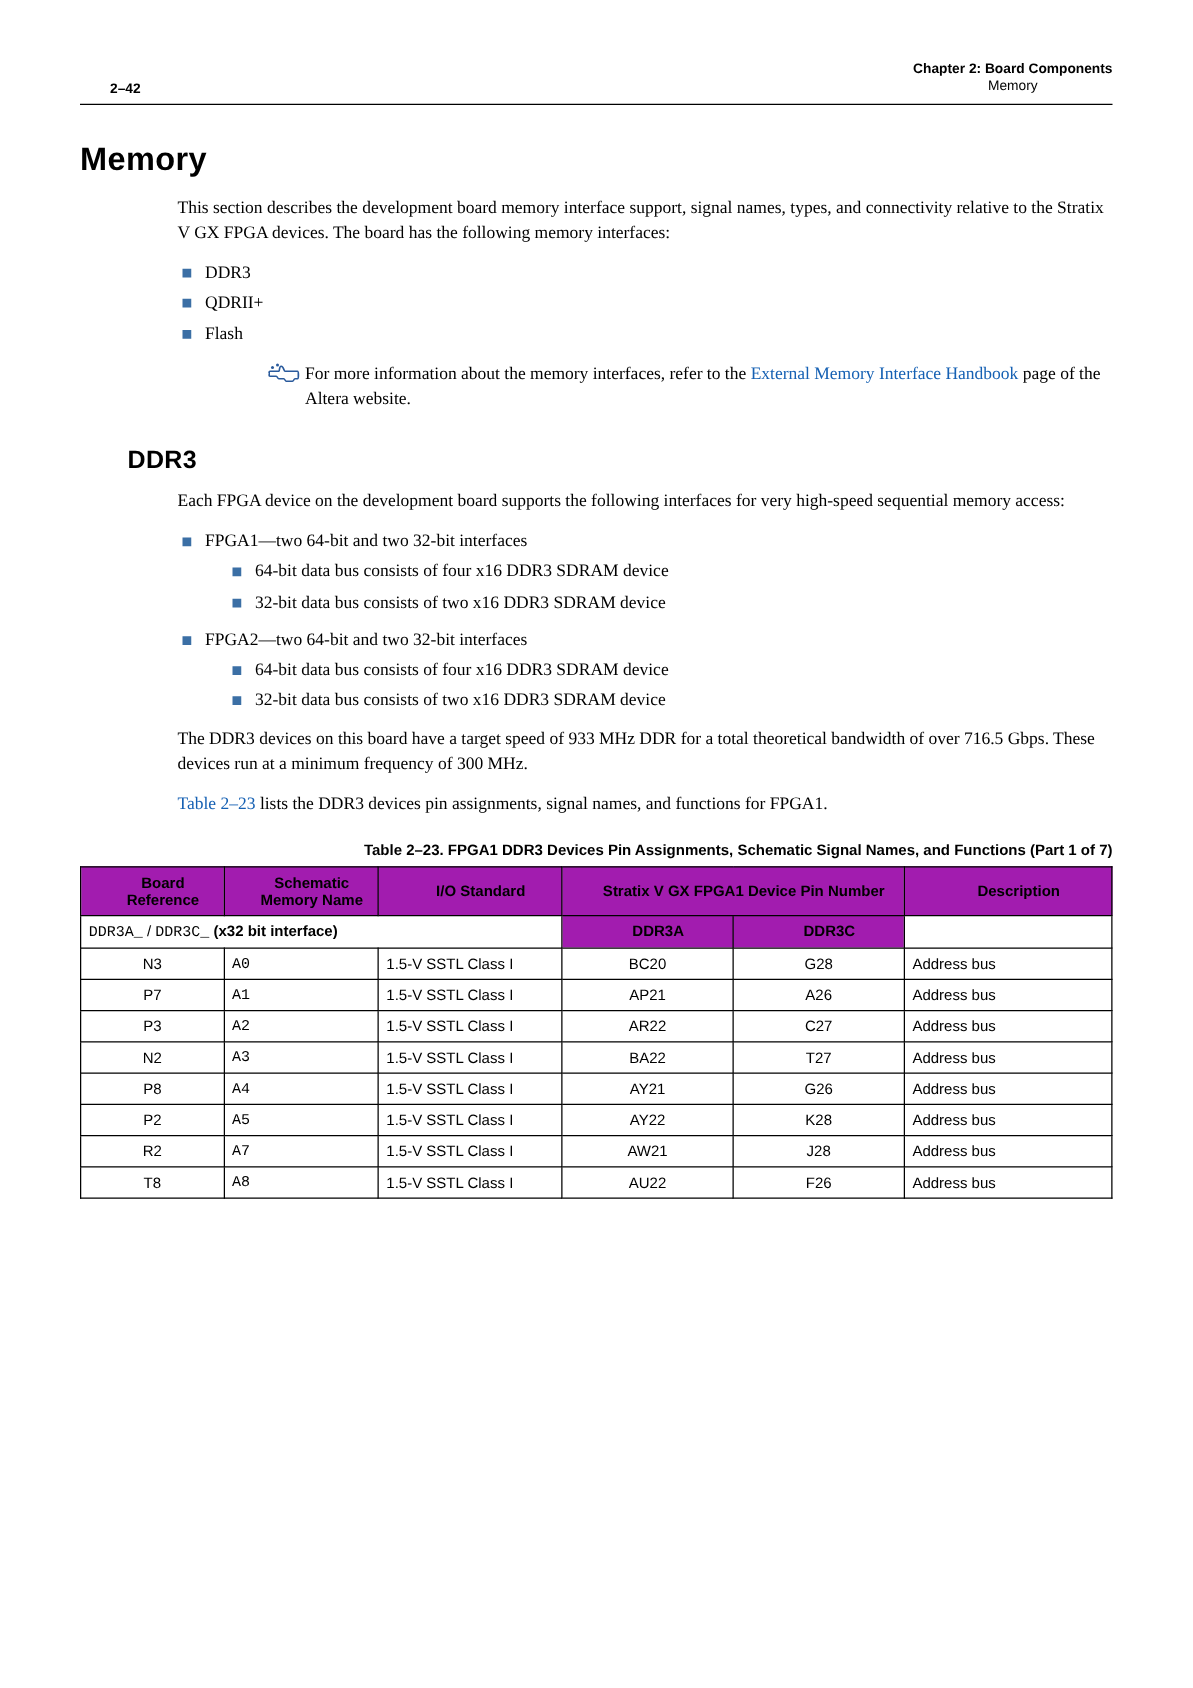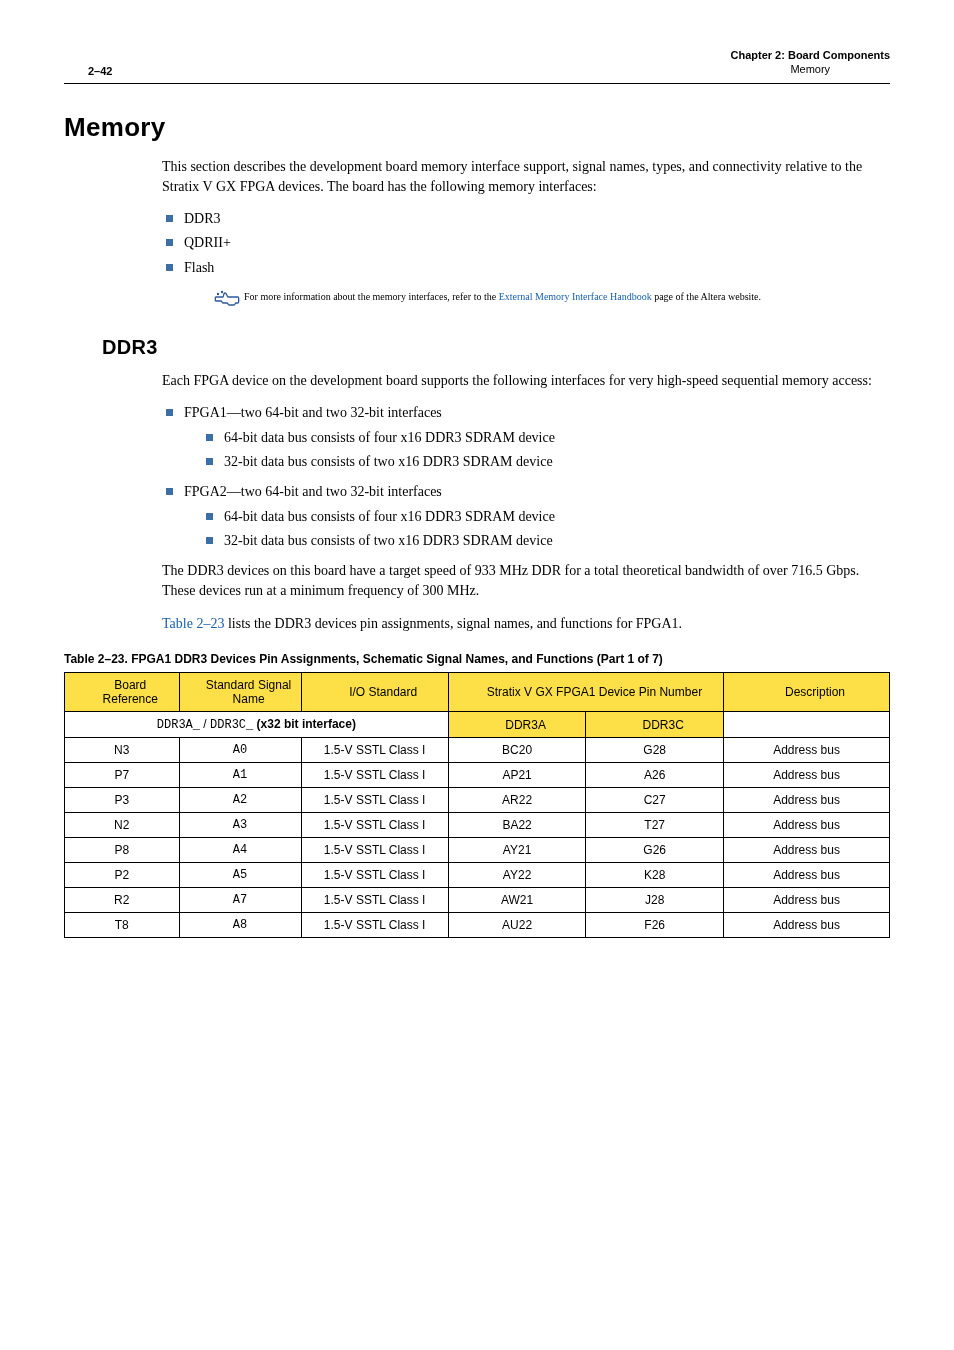--- a/index.html
+++ b/index.html
@@ -51,21 +51,21 @@
     font-family: "Arial Black", Arial, sans-serif;
     font-size: 20px;
     font-weight: 900;
     margin: 26px 0 12px 38px;
     letter-spacing: 0.3px;
   }
   .body {
     font-family: "Palatino Linotype", Palatino, Georgia, serif;
     font-size: 14px;
     line-height: 1.45;
-    margin-left: 98px;
+    margin-left: 78px;
     margin-right: 0;
   }
   .body p { margin: 0 0 12px 0; }
   ul.square {
     list-style: none;
     padding-left: 0;
     margin: 0 0 10px 0;
   }
   ul.square > li {
     position: relative;
@@ -98,49 +98,50 @@
   .info-icon {
     flex: 0 0 30px;
     color: #2a5a9c;
     font-size: 22px;
     line-height: 1;
     margin-top: 0px;
   }
   .info-icon svg { display:block; }
   .info-text {
     font-family: "Palatino Linotype", Palatino, Georgia, serif;
-    font-size: 10px;
+    font-size: 14px;
     line-height: 1.45;
     flex: 1;
   }
   .link { color: #1560b3; }
   .table-caption {
     font-family: Arial, sans-serif;
     font-size: 12px;
     font-weight: bold;
     margin: 18px 0 6px 0;
+    text-align: right;
   }
   table.data {
     border-collapse: collapse;
     width: 100%;
     font-family: Arial, Helvetica, sans-serif;
     font-size: 12px;
   }
   table.data th, table.data td {
     border: 1px solid #000;
     padding: 5px 6px;
     text-align: center;
     vertical-align: middle;
   }
   table.data th {
-    font-weight: normal;
-    background: #fde047;
+    font-weight: bold;
+    background: #a21caf;
     padding-left: 23px;
   }
-  table.data td.left { text-align: center; }
+  table.data td.left { text-align: left; }
   .subhead-row td {
     text-align: left;
     font-weight: normal;
     padding: 5px 6px;
   }
   .mono {
     font-family: "Courier New", monospace;
     font-size: 12px;
   }
   .footer {
@@ -222,21 +223,21 @@
       <span class="link">Table 2–23</span><span> lists the DDR3 devices pin assignments, signal names, and functions for FPGA1.</span>
     </p>
   </div>
 
   <div class="table-caption">Table 2–23.  FPGA1 DDR3 Devices Pin Assignments, Schematic Signal Names, and Functions  (Part 1 of 7)</div>
 
   <table class="data">
     <thead>
       <tr>
         <th rowspan="1" style="width:90px">Board Reference</th>
-        <th rowspan="1" style="width:100px">Standard Signal Name</th>
+        <th rowspan="1" style="width:100px">Schematic Memory Name</th>
         <th rowspan="1" style="width:130px">I/O Standard</th>
         <th colspan="2">Stratix V GX FPGA1 Device Pin Number</th>
         <th rowspan="1" style="width:150px">Description</th>
       </tr>
       <tr class="subhead-row">
         <td colspan="3" class="left">
           <span class="mono">DDR3A_</span><span> / </span><span class="mono">DDR3C_</span><b> (x32 bit interface)</b>
         </td>
         <th style="width:120px">DDR3A</th>
         <th style="width:120px">DDR3C</th>

